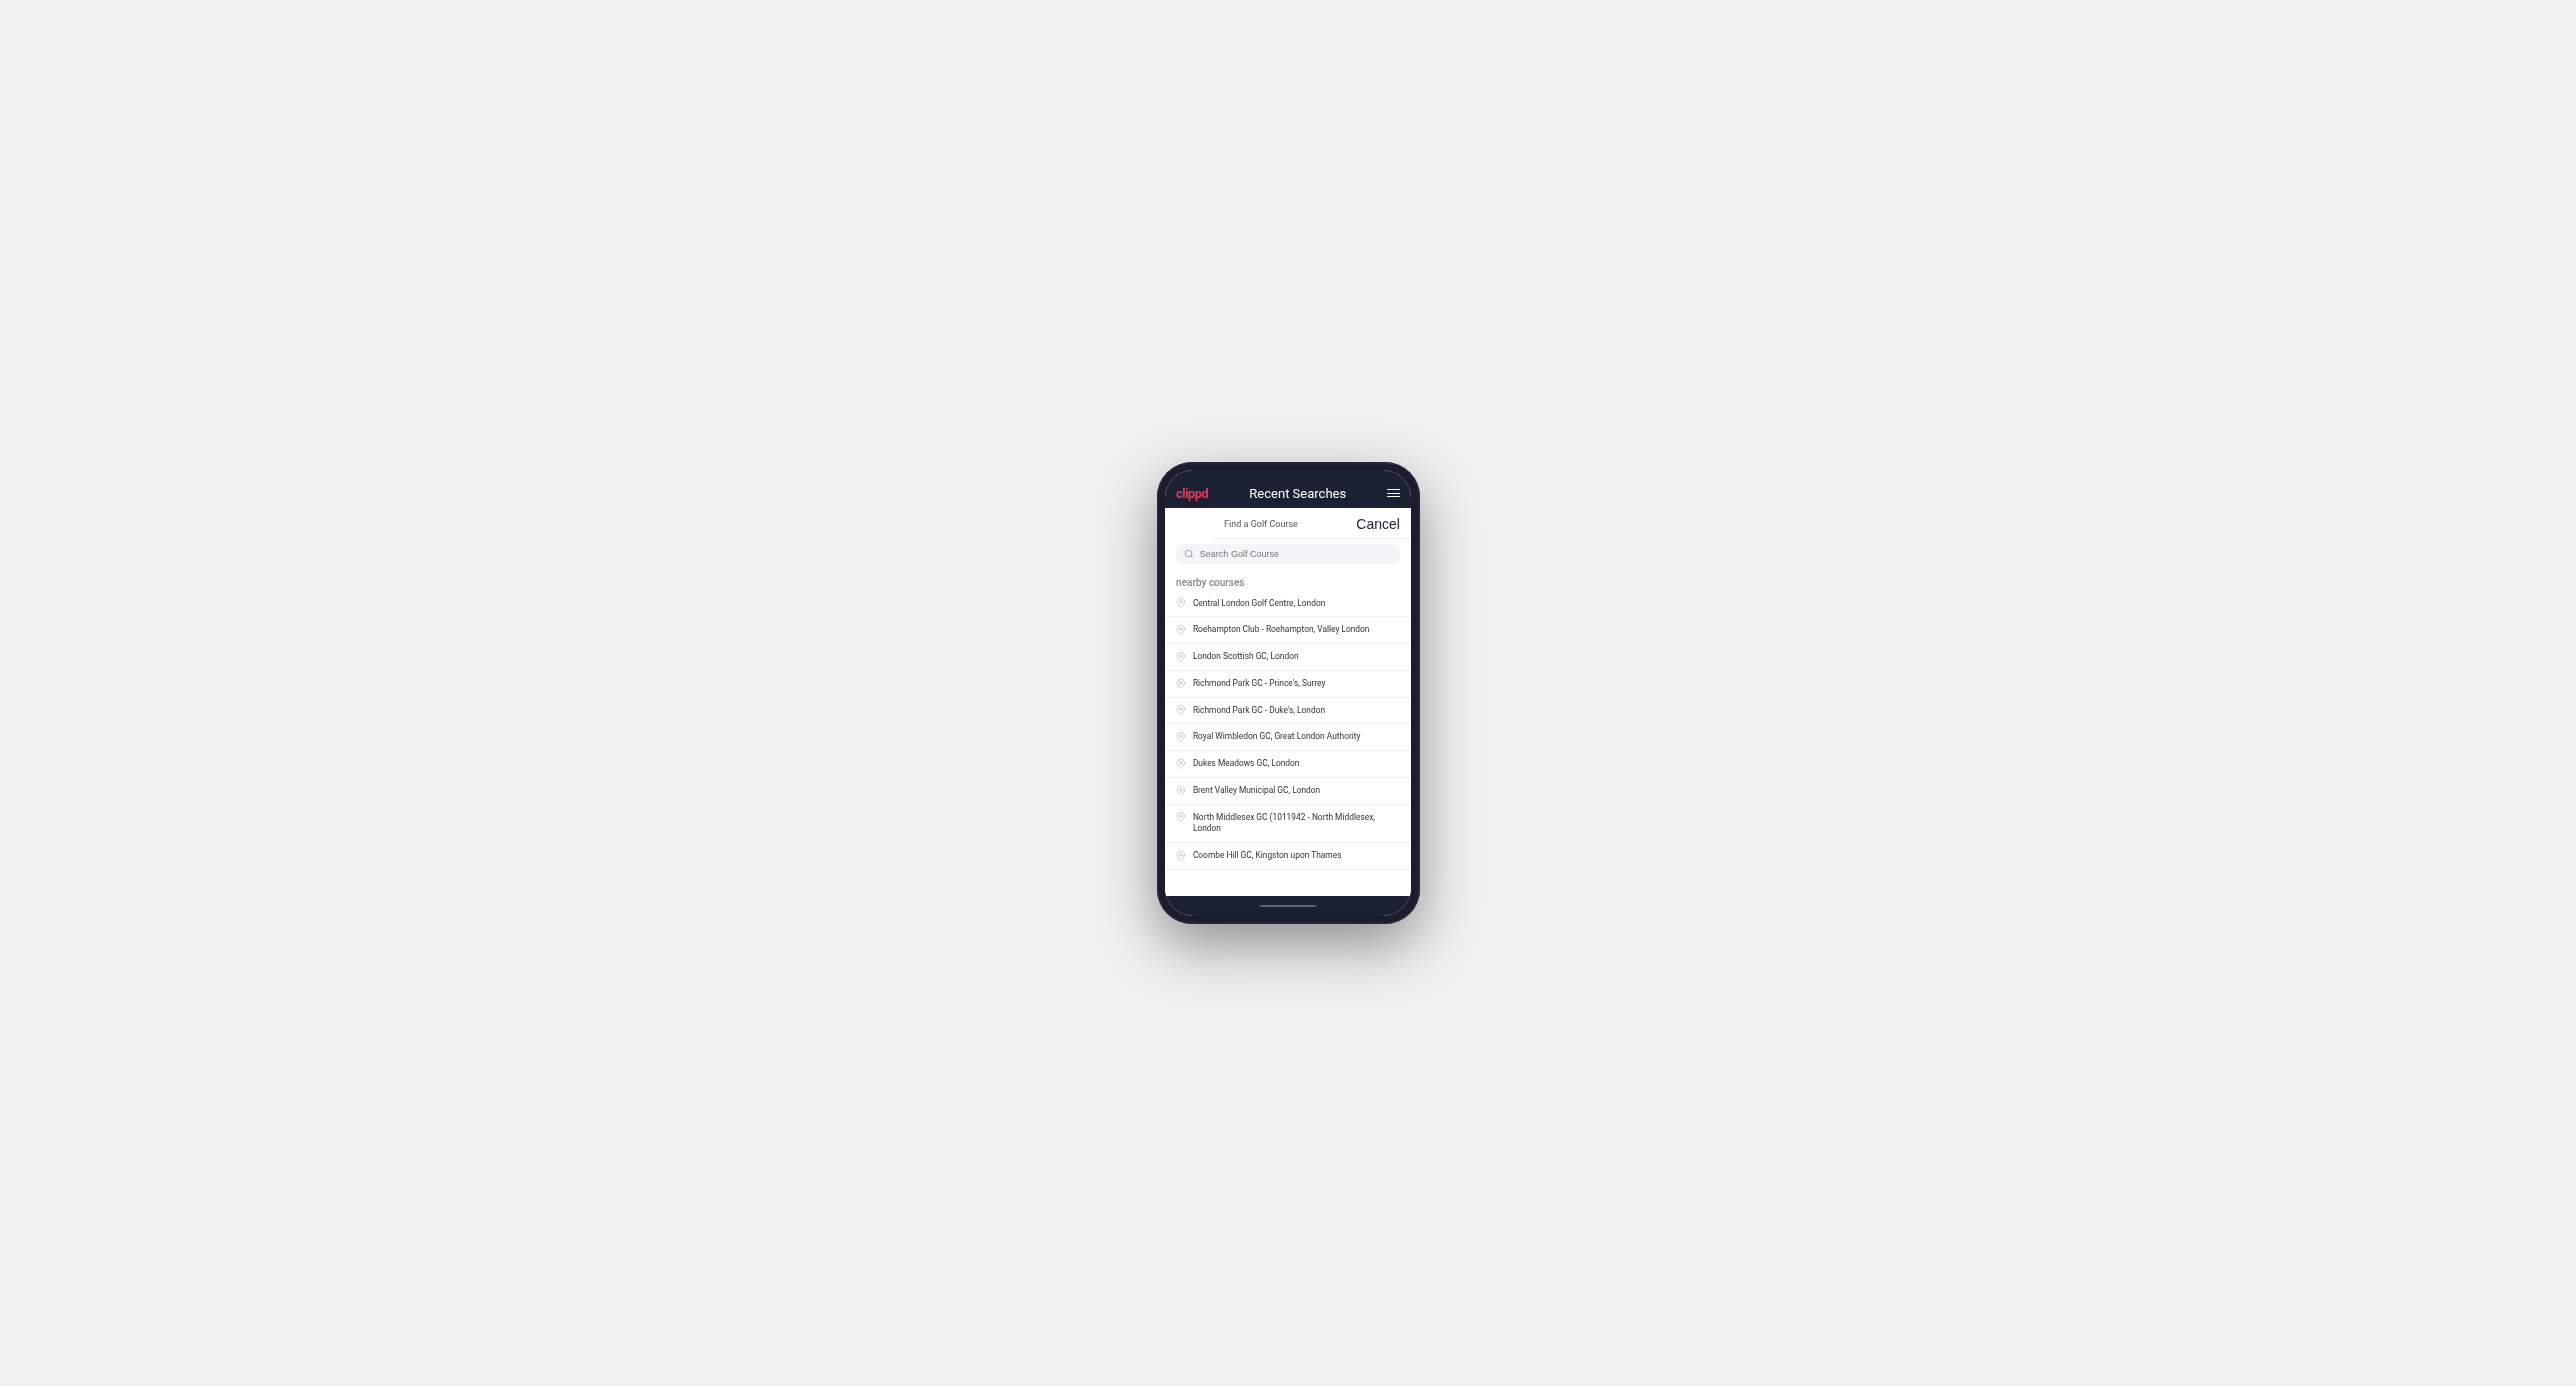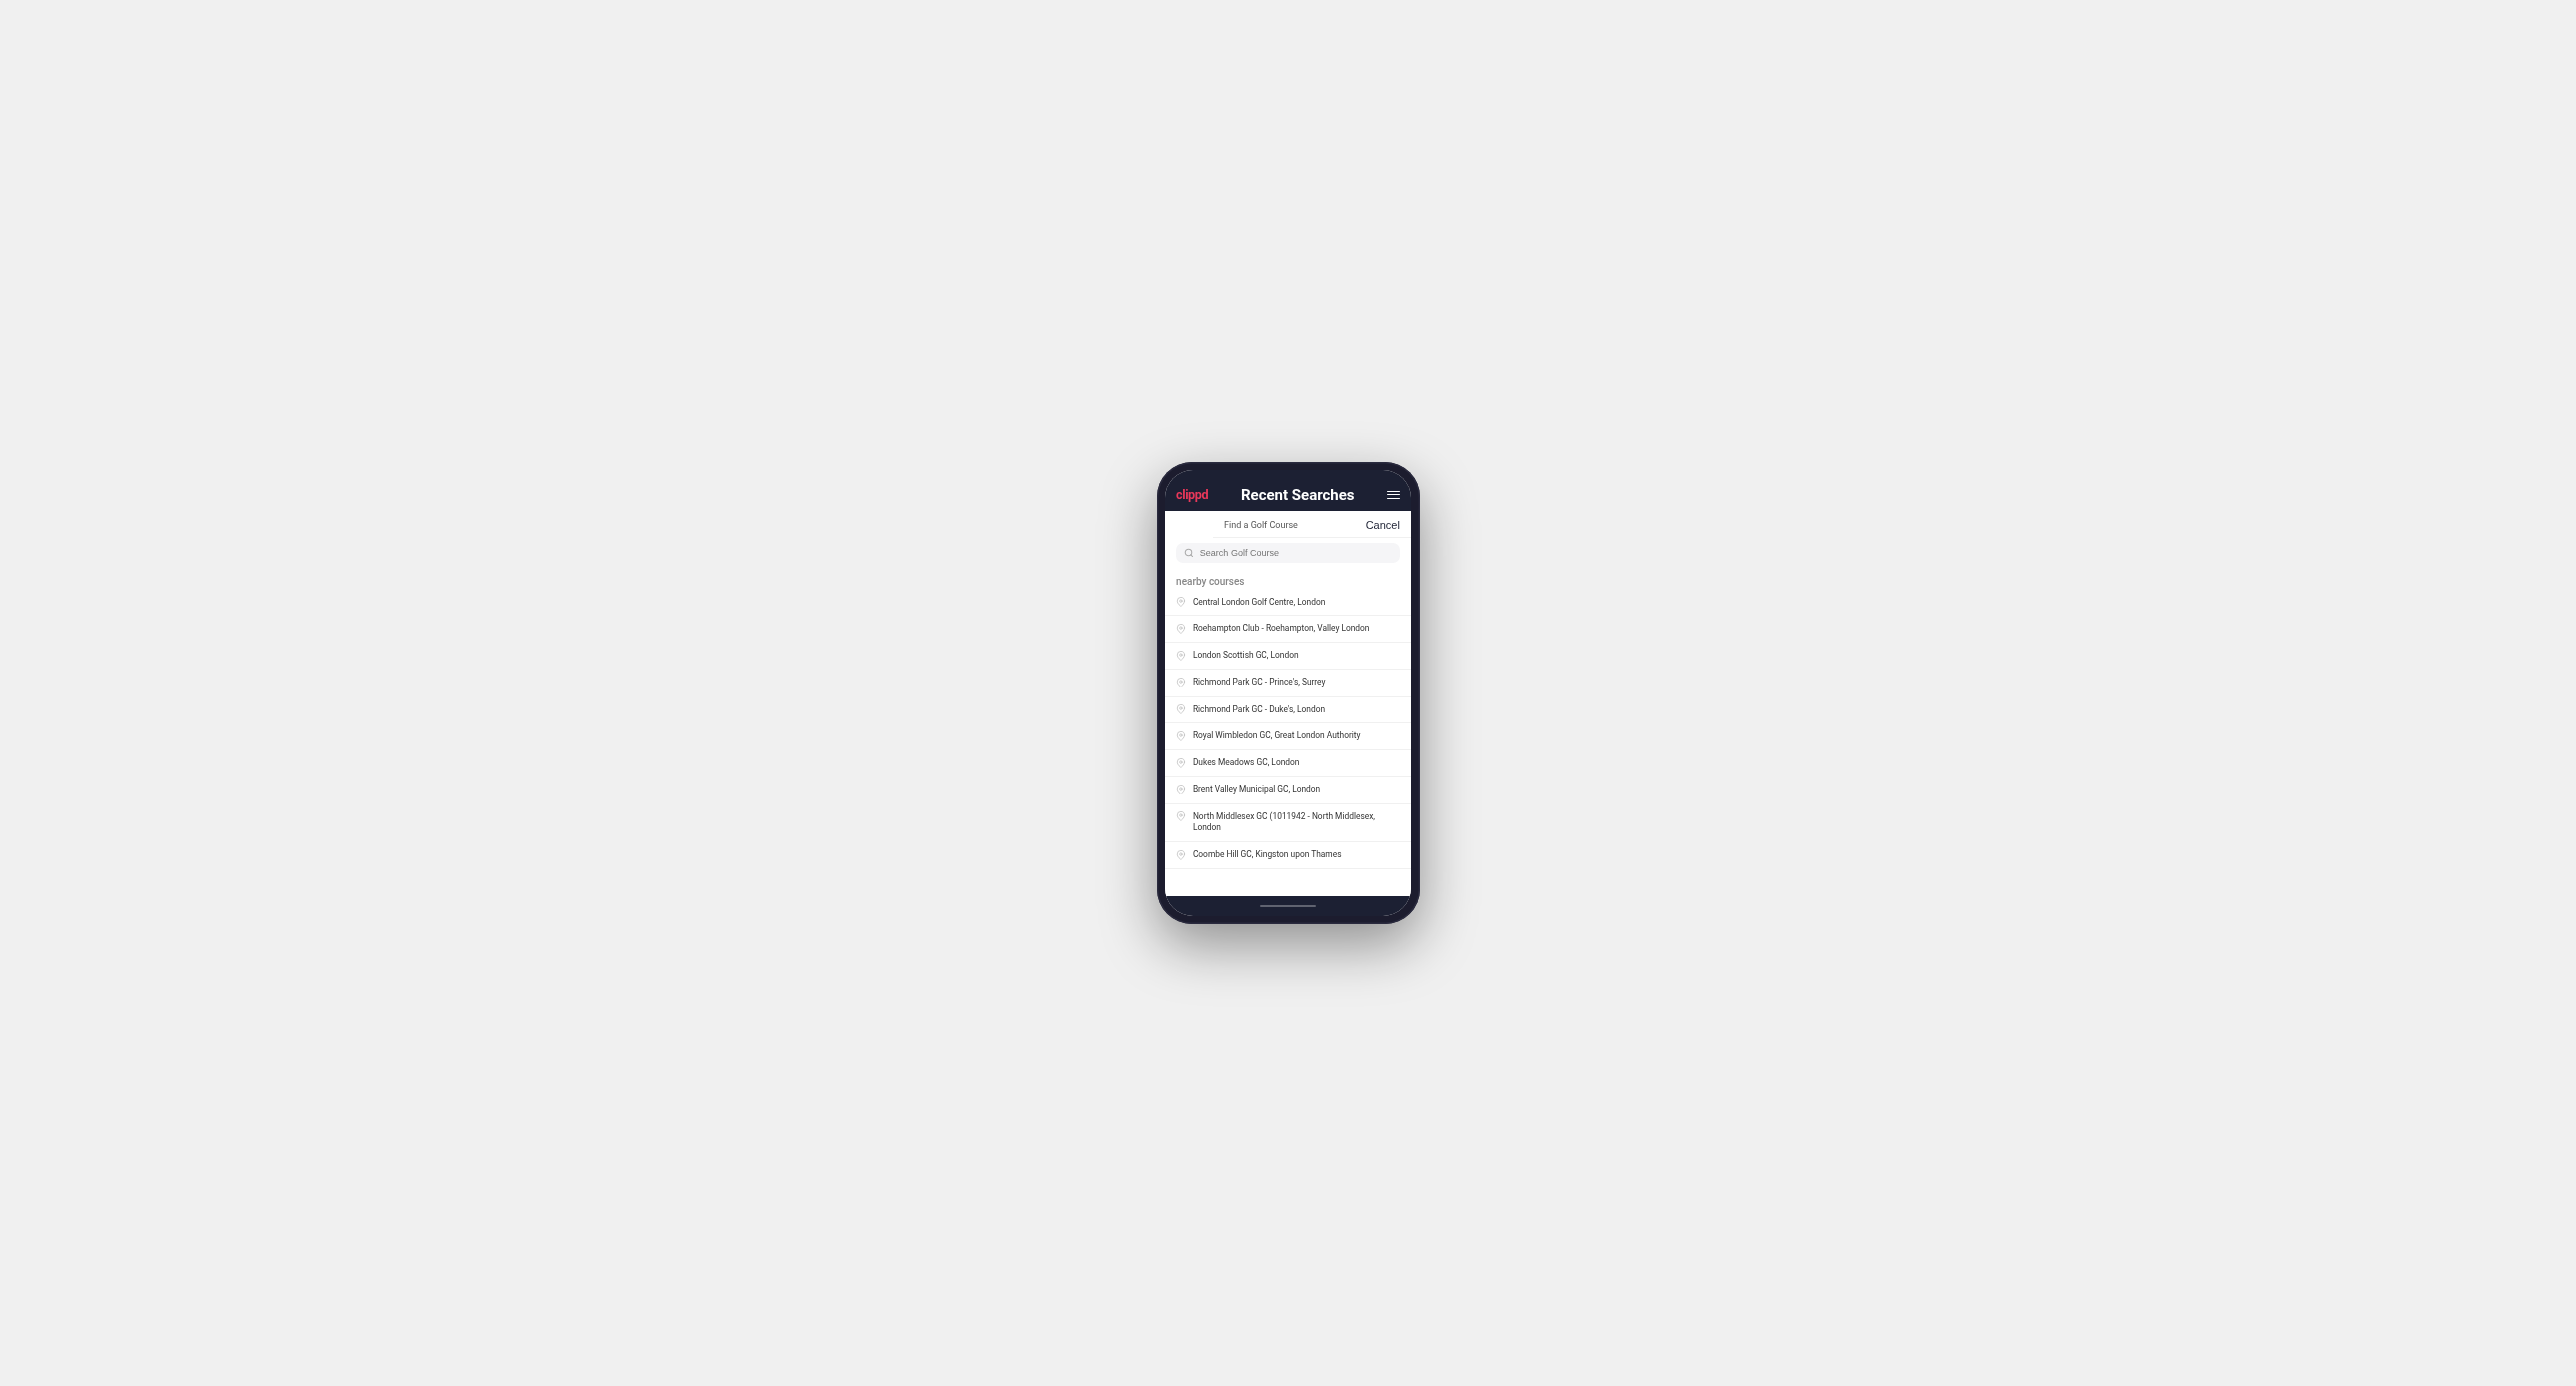--- a/index.html
+++ b/index.html
@@ -53,23 +53,23 @@
     }
 
     .app-logo {
       font-size: 12.6px;
       font-weight: 700;
       color: #e8385a;
       letter-spacing: -0.4px;
     }
 
     .app-title {
-      font-size: 15px;
+      font-size: 13px;
       color: #ffffff;
-      font-weight: 700;
+      font-weight: 400;
     }
 
     .hamburger-icon {
       display: flex;
       flex-direction: column;
       gap: 2.1px;
       cursor: pointer;
     }
 
     .hamburger-icon span {
@@ -97,21 +97,21 @@
       margin-left: 48px;
     }
 
     .find-title {
       font-size: 9px;
       color: #555;
       font-weight: 400;
     }
 
     .cancel-btn {
-      font-size: 11px;
+      font-size: 14px;
       color: #1c2033;
       font-weight: 500;
       cursor: pointer;
       background: none;
       border: none;
     }
 
     .search-bar {
       padding: 5.6px 11.2px 7px;
       background: #fff;

